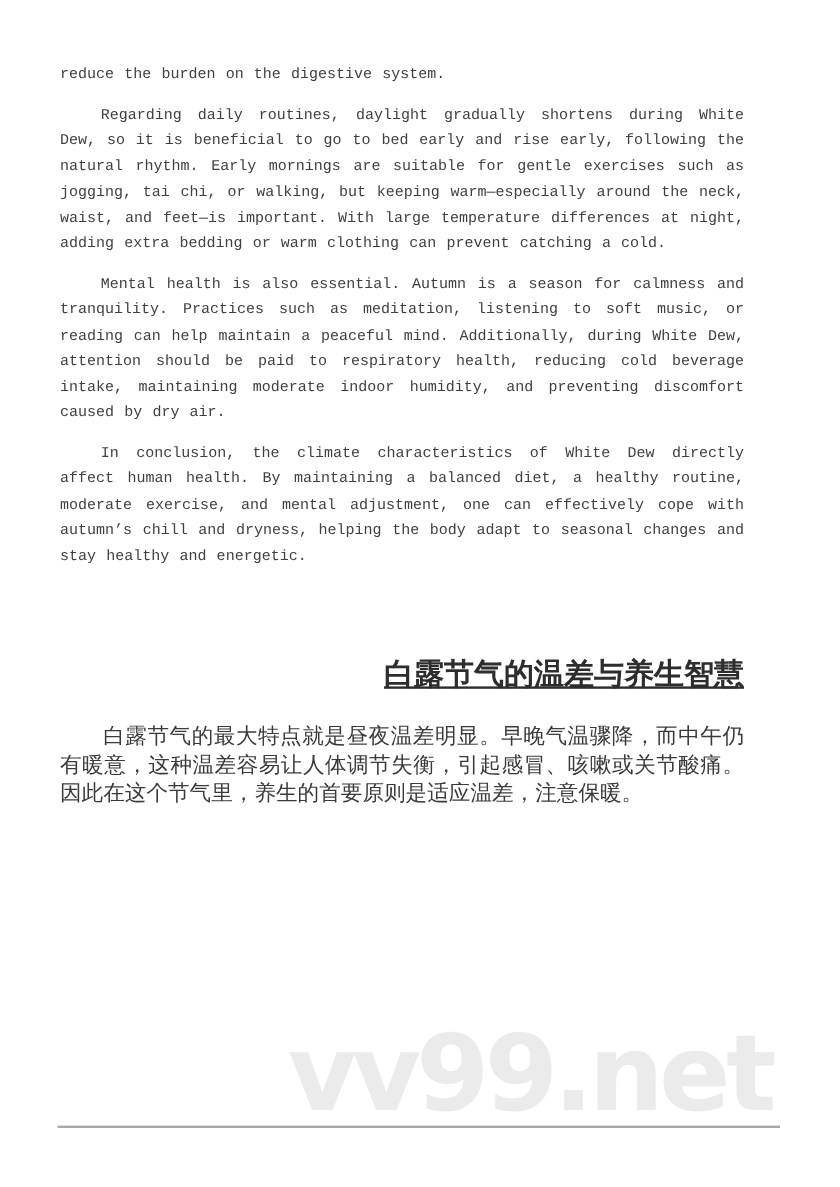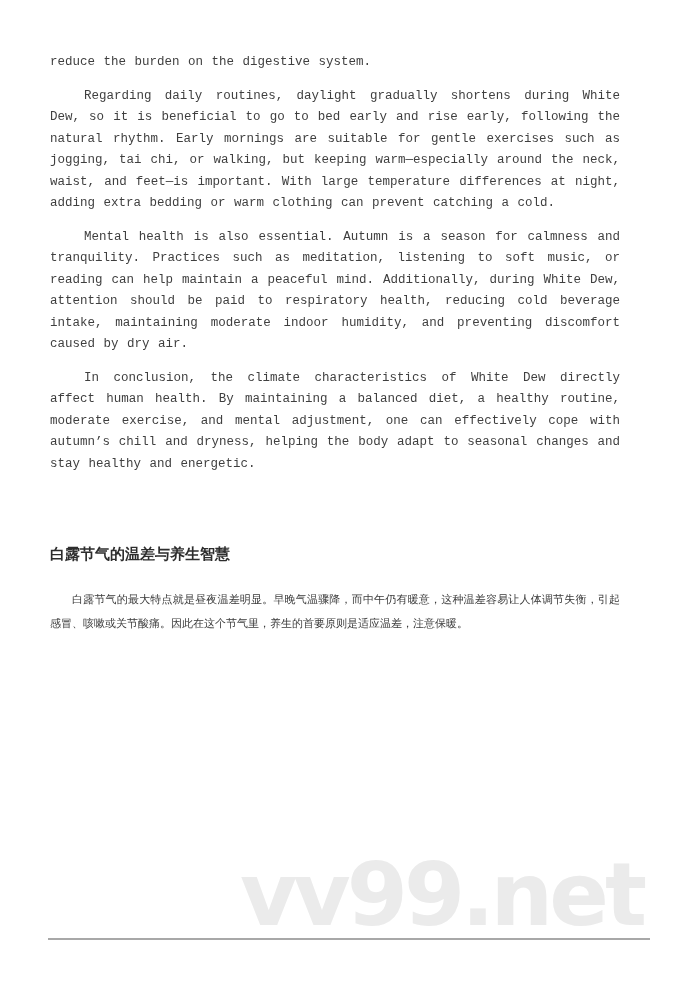--- a/index.html
+++ b/index.html
@@ -42,29 +42,30 @@
     text-align: justify;
     margin: 0 0 10px 0;
     word-spacing: 1px;
   }
   .en p.indent {
     text-indent: 34px;
     margin-top: 12px;
   }
   .cn-title {
     font-family: "DejaVu Sans", sans-serif;
-    font-size: 15px;
+    font-size: 25px;
     font-weight: bold;
     color: #2d2d2d;
-    text-align: left;
+    text-align: right;
     margin: 70px 0 24px 0;
+    text-decoration: underline;
   }
   .cn p {
     font-family: "DejaVu Sans", sans-serif;
-    font-size: 11px;
+    font-size: 18px;
     line-height: 24px;
     color: #3a3a3a;
     text-align: justify;
     text-indent: 2em;
     margin: 0 0 5px 0;
   }
   .footer-line {
     position: absolute;
     left: 48px;
     right: 50px;

